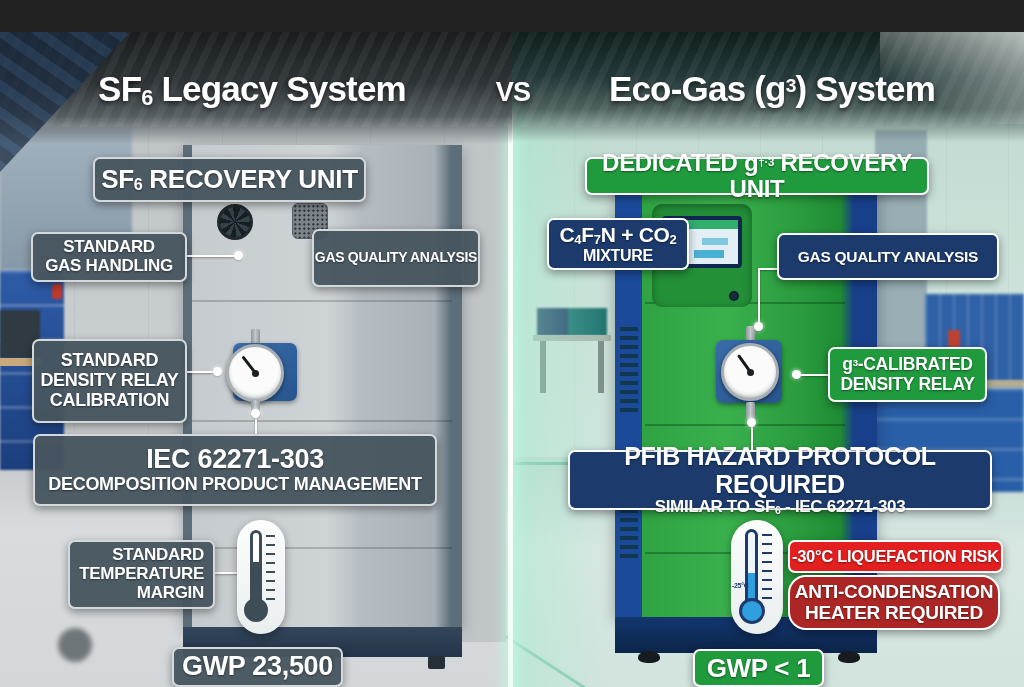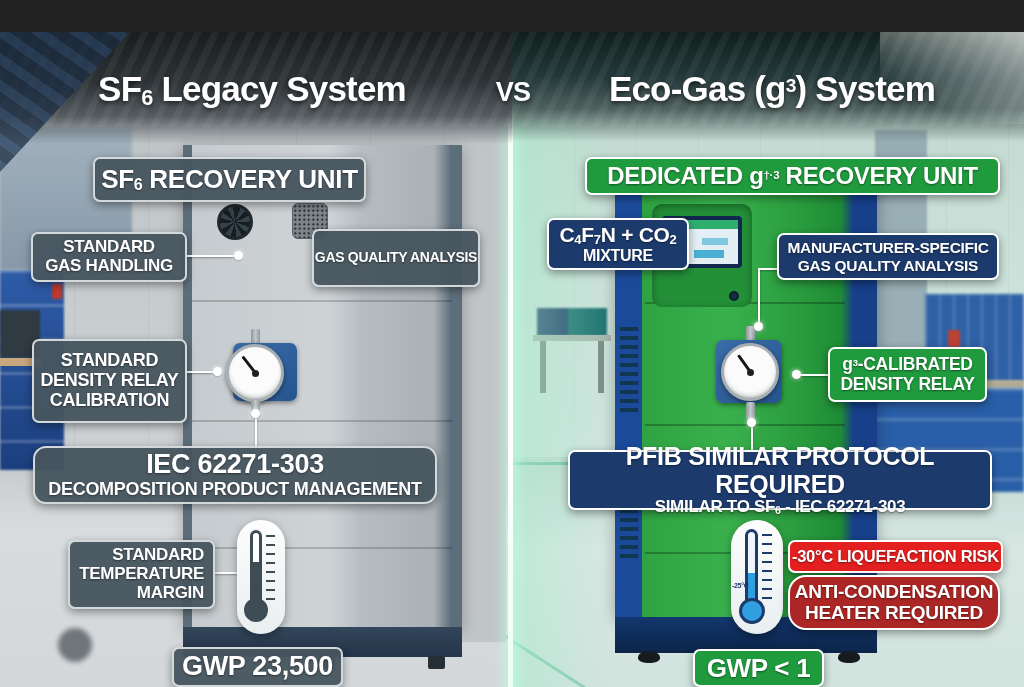--- a/index.html
+++ b/index.html
@@ -240,48 +240,47 @@
     <div>GAS HANDLING</div>
   </div>
   <div class="callout slate" style="left:312px;top:197px;width:168px;height:58px;font-size:25px;">
     <div style="font-size:14px;">GAS QUALITY ANALYSIS</div>
   </div>
   <div class="callout slate" style="left:32px;top:307px;width:155px;height:84px;font-size:18px;">
     <div>STANDARD</div>
     <div>DENSITY RELAY</div>
     <div>CALIBRATION</div>
   </div>
-  <div class="callout slate" style="left:33px;top:414px;width:404px;height:58px;font-size:27px;border-radius:13px;">
+  <div class="callout slate" style="left:33px;top:402px;width:404px;height:72px;font-size:27px;">
     <div>IEC 62271-303</div>
     <div style="font-size:18px;">DECOMPOSITION PRODUCT MANAGEMENT</div>
   </div>
   <div class="callout slate" style="left:68px;top:508px;width:147px;height:69px;font-size:17px;align-items:flex-end;padding-right:9px;">
     <div>STANDARD</div>
     <div>TEMPERATURE</div>
     <div>MARGIN</div>
   </div>
   <div class="callout slate" style="left:172px;top:615px;width:171px;height:40px;font-size:27px;">GWP 23,500</div>
 
-  <div class="callout greenbox" style="left:585px;top:125px;width:415px;height:38px;font-size:24px;">
+  <div class="callout greenbox" style="left:585px;top:125px;width:344px;height:38px;font-size:24px;">
     <div><span>DEDICATED g</span><sup style="font-size:48%;">†·3</sup><span> RECOVERY UNIT</span></div>
   </div>
   <div class="callout navy" style="left:547px;top:186px;width:142px;height:52px;font-size:21px;">
     <div><span>C</span><sub>4</sub><span>F</span><sub>7</sub><span>N + CO</span><sub>2</sub></div>
     <div style="font-size:16px;">MIXTURE</div>
   </div>
   <div class="callout navy" style="left:777px;top:201px;width:222px;height:47px;font-size:15.5px;">
-    <div>MANUFACTURER-SPECIFIC</div>
     <div>GAS QUALITY ANALYSIS</div>
   </div>
   <div class="callout greenbox" style="left:828px;top:315px;width:159px;height:55px;font-size:17.5px;">
     <div><span>g</span><sup>3</sup><span>-CALIBRATED</span></div>
     <div>DENSITY RELAY</div>
   </div>
   <div class="callout navy" style="left:568px;top:418px;width:424px;height:60px;font-size:25px;">
-    <div>PFIB SIMILAR PROTOCOL REQUIRED</div>
+    <div>PFIB HAZARD PROTOCOL REQUIRED</div>
     <div style="font-size:17px;"><span>SIMILAR TO SF</span><sub>6</sub><span> - IEC 62271-303</span></div>
   </div>
   <div class="callout redbox" style="left:788px;top:508px;width:215px;height:33px;font-size:16.5px;">-30°C LIQUEFACTION RISK</div>
   <div class="callout darkredbox" style="left:788px;top:543px;width:212px;height:55px;font-size:19px;border-radius:18px;">
     <div>ANTI-CONDENSATION</div>
     <div>HEATER REQUIRED</div>
   </div>
   <div class="callout greenbox" style="left:693px;top:617px;width:131px;height:38px;font-size:26px;">GWP &lt; 1</div>
 
 </div>

